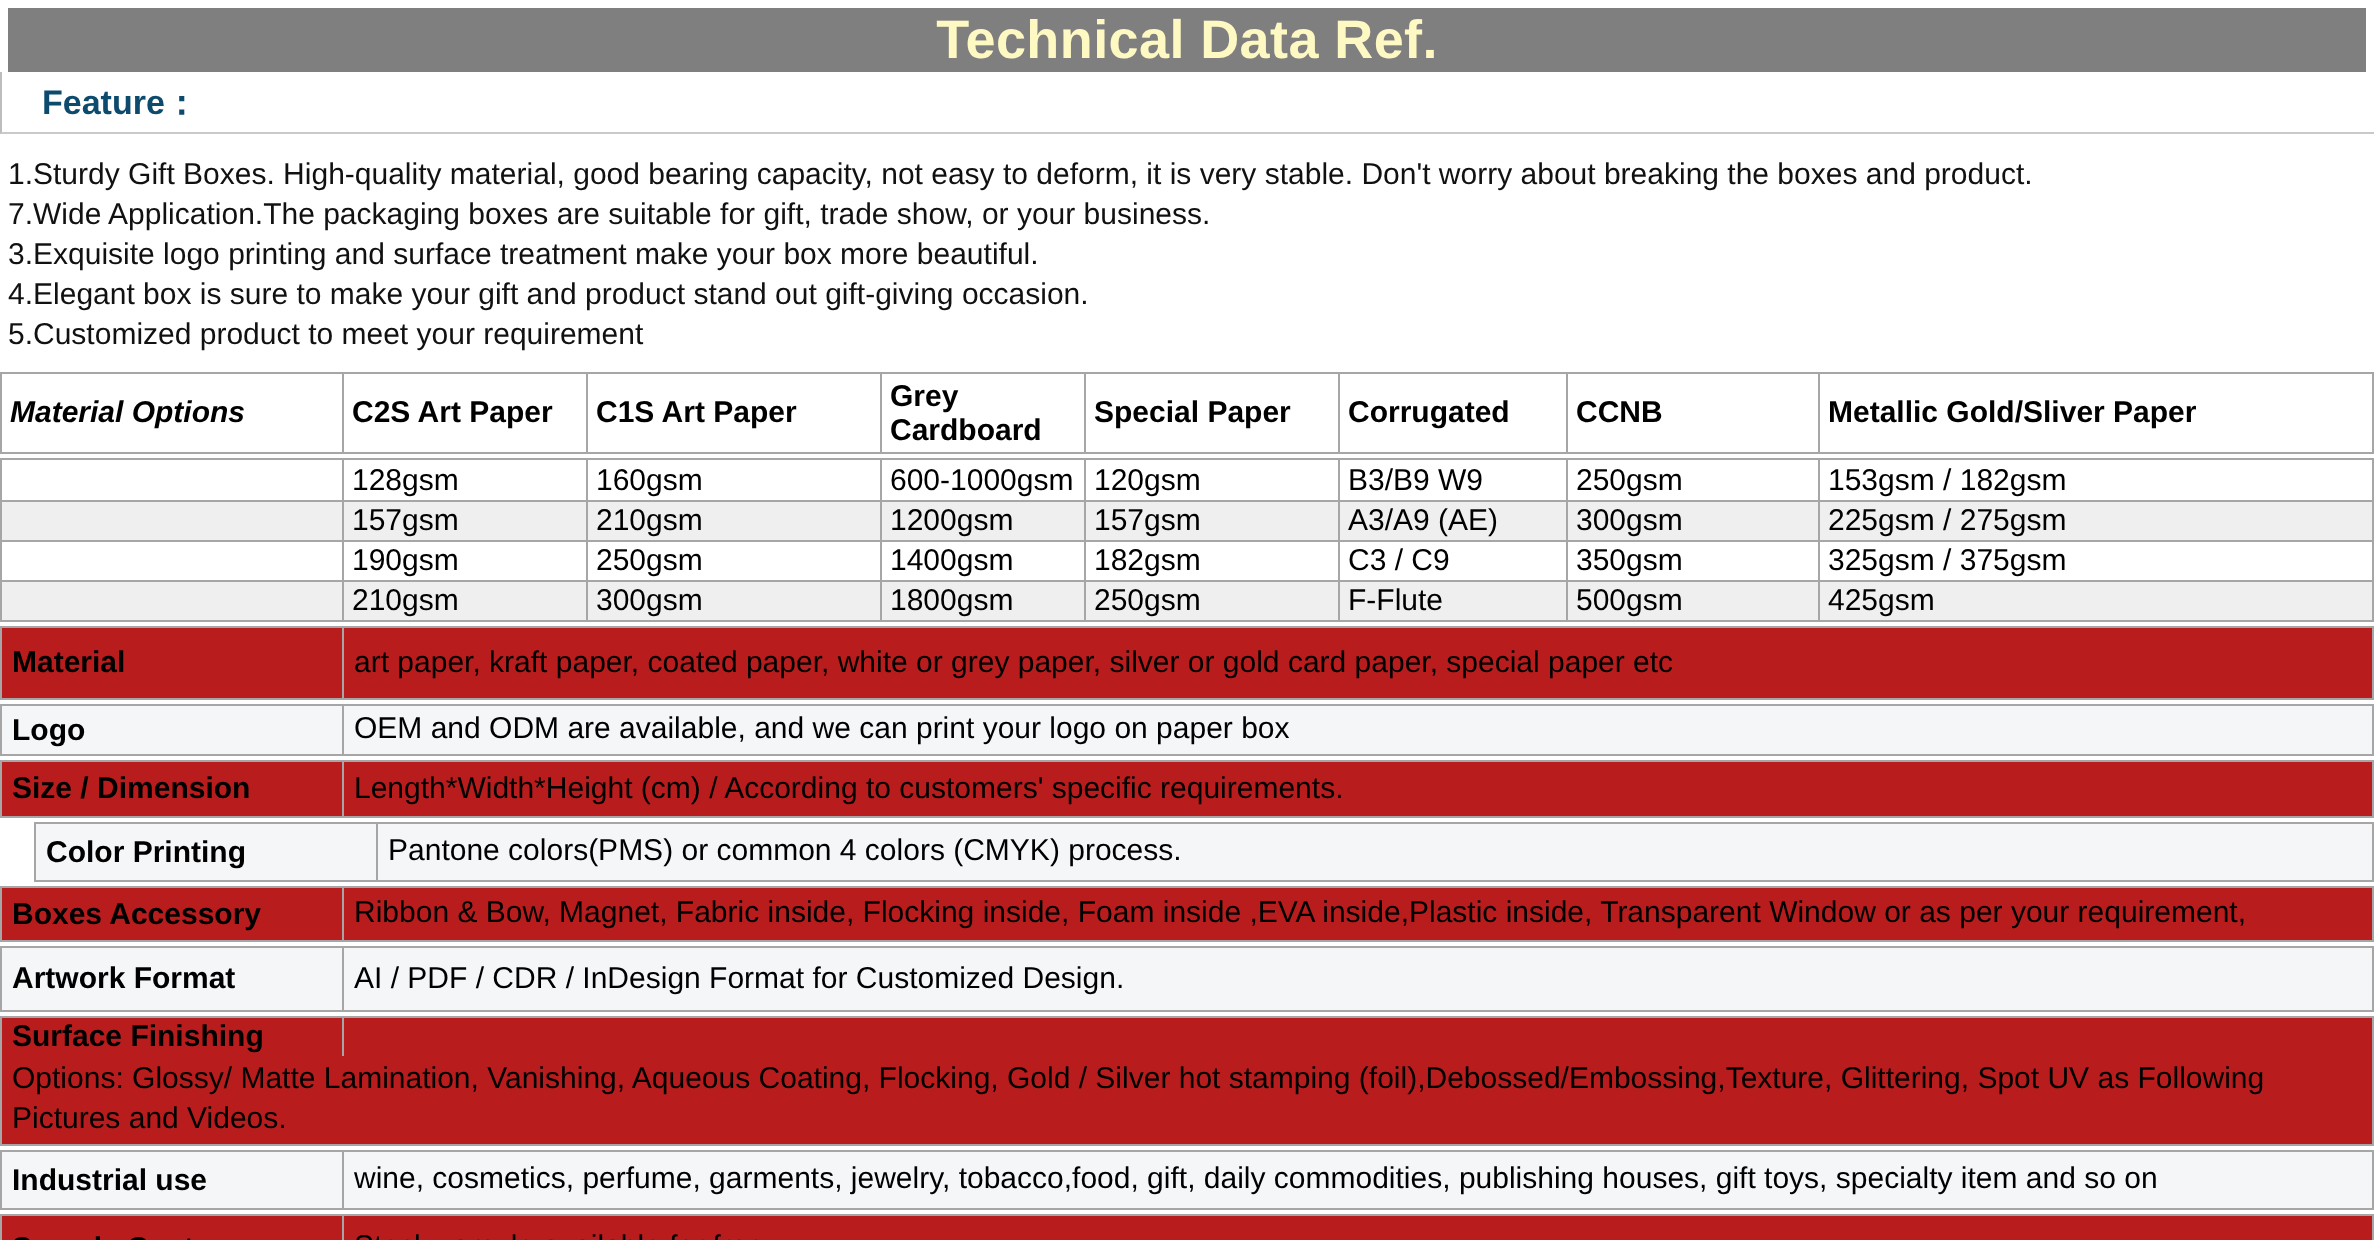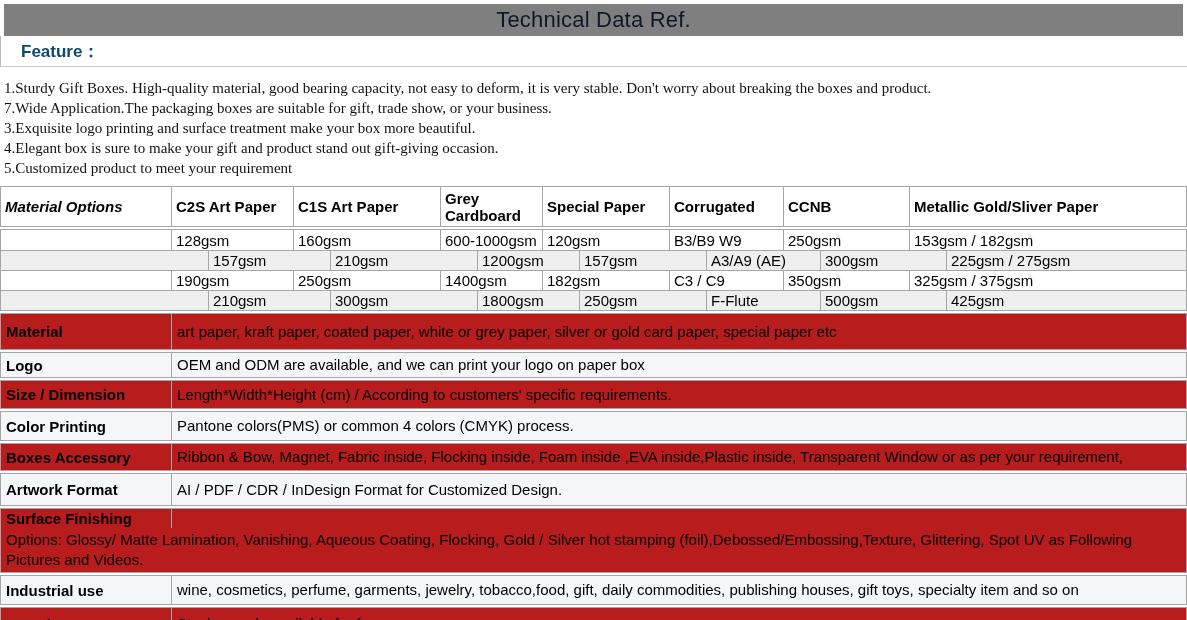--- a/index.html
+++ b/index.html
@@ -11,33 +11,33 @@
   }
   .page { width:1187px; height:620px; background:#fff; }
 
   
   .title-bar {
     margin:4px 4px 0 4px; height:32px;
     background:#7f7f7f;
     display:flex; align-items:center; justify-content:center;
   }
   .title-bar span {
-    color:#0f172a; font-weight:normal; font-size:22px; letter-spacing:0.2px;
+    color:#fef9c3; font-weight:bold; font-size:27px; letter-spacing:0.2px;
   }
 
   
   .feature-heading {
     height:31px; display:flex; align-items:center;
     padding-left:20px;
     border-bottom:1px solid #c9c9c9; border-left:1px solid #bdbdbd;
     font-weight:bold; font-size:17px; color:#0c4a6e;
   }
 
   
-  .feature-list { padding:11px 0 0 4px;font-family:Liberation Serif, serif; }
+  .feature-list { padding:11px 0 0 4px; }
   .feature-list .f-item { font-size:15px; line-height:20px; color:#111; white-space:nowrap; }
 
   
   .mat-table { margin-top:8px; }
   .row { display:flex; }
   .cell {
     padding:1px 4px; font-size:15px;
     border-right:1px solid #a6a6a6;
     display:flex; align-items:center;
     overflow:hidden;
@@ -47,38 +47,38 @@
   .c3 { width:102px; } .c4 { width:127px; } .c5 { width:114px; }
   .c6 { width:126px; } .c7 { flex:1; }
 
   .mt-header {
     border:1px solid #a6a6a6; height:41px; background:#fff;
   }
   .mt-header .cell { font-weight:bold; line-height:17px; }
   .mt-body { border:1px solid #a6a6a6; margin-top:2px; }
   .mt-body .row { height:20px; background:#fff; }
   .mt-body .row + .row { border-top:1px solid #a6a6a6; }
-  .mt-body .row.alt { background:#efefef;padding-left:37px; }
+  .mt-body .row.alt { background:#efefef; }
 
   
   .spec-row {
     display:flex; border:1px solid #a6a6a6; margin-top:2px; background:#b91c1c;
   }
   .spec-row.alt { background:#f4f6f8; }
   .spec-label {
     width:171px; border-right:1px solid #a6a6a6;
     display:flex; align-items:center; padding:1px 4px 1px 5px;
     font-weight:bold; font-size:15px;
   }
   .spec-value {
     flex:1; display:flex; align-items:center;
     padding:2px 6px 2px 5px; font-size:15px; line-height:20px;
   }
   .h-material {min-height:37px;} .h-logo {min-height:21px;}
-  .h-size {min-height:29px;}     .h-color {min-height:30px;}
+  .h-size {min-height:29px;}     .h-color {min-height:30px;margin-left:17px;}
   .h-boxes {min-height:28px;}    .h-artwork {min-height:33px;}
   .h-surface {min-height:58px;flex-direction:column;}  .h-industrial {min-height:30px;}
   .h-sample {min-height:34px;}
 </style>
 </head>
 <body>
 
 <div class="page">
 
   <div class="title-bar">

